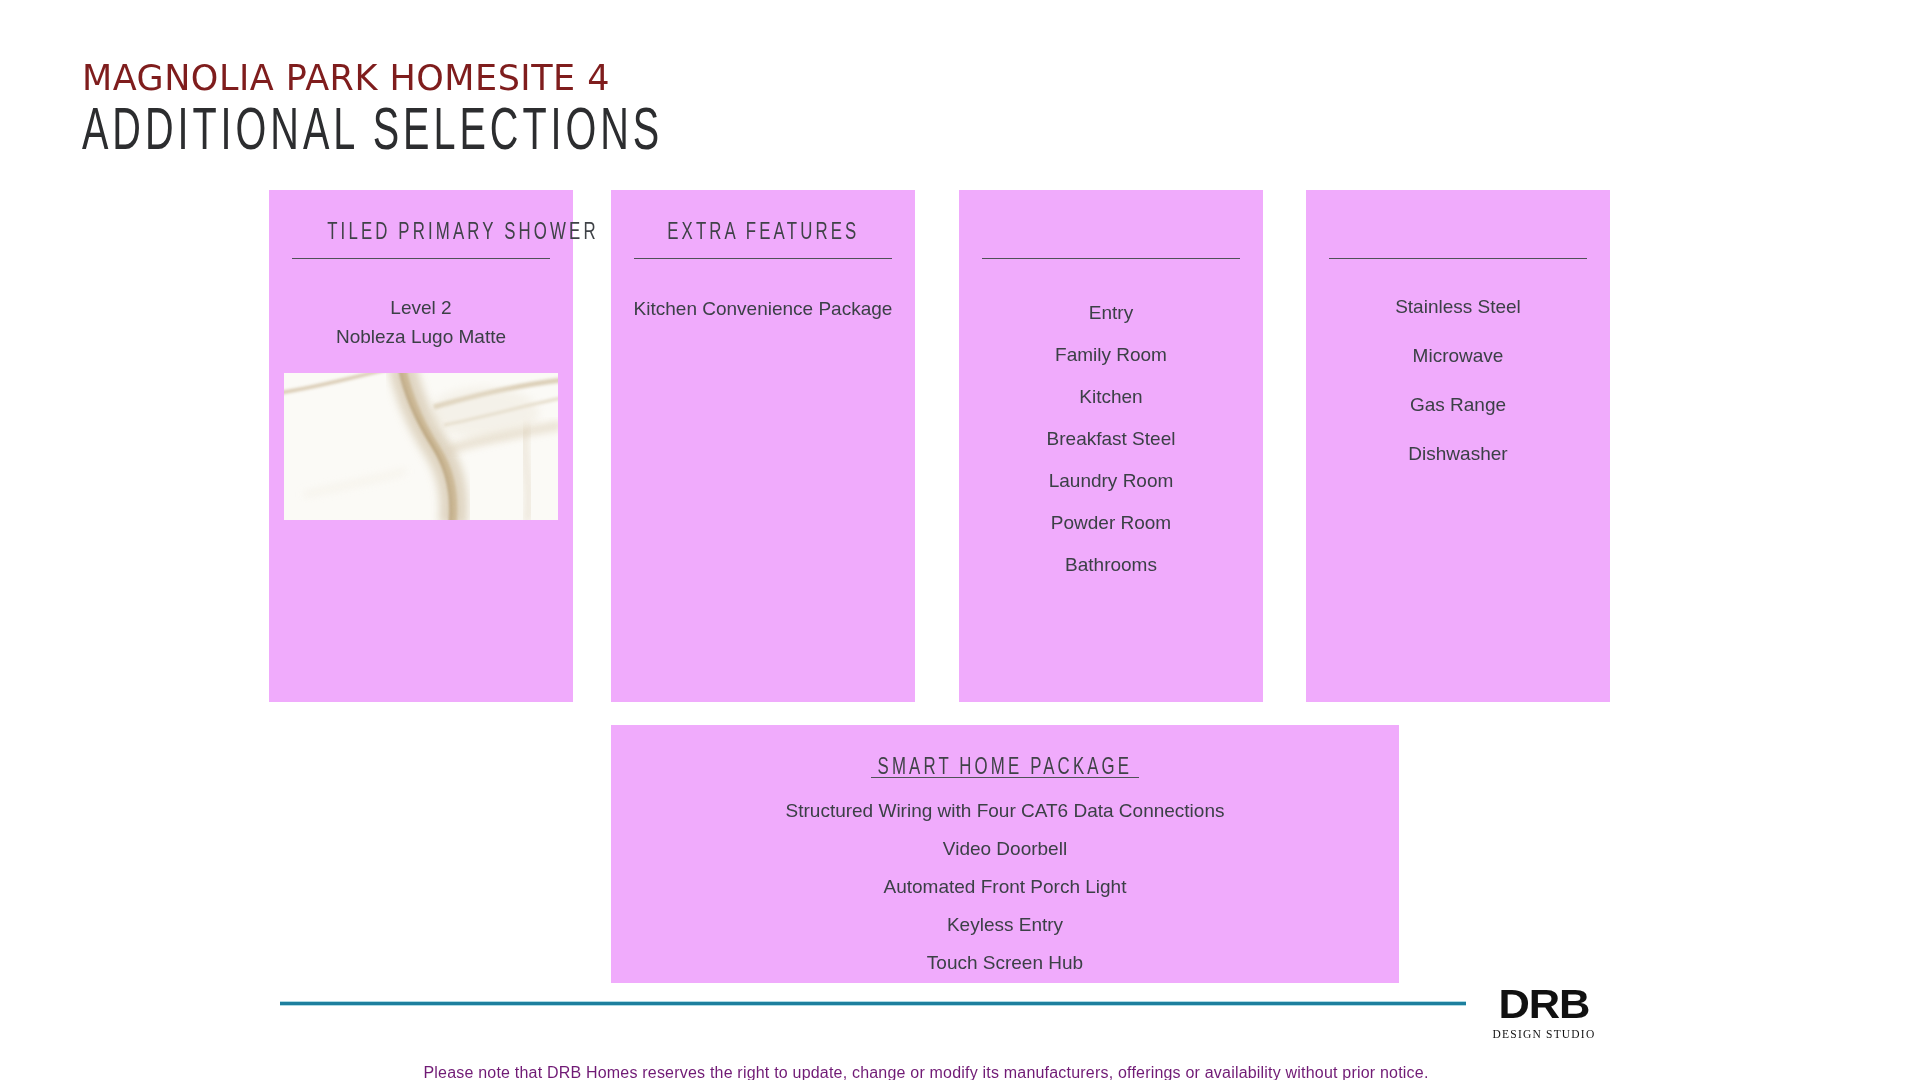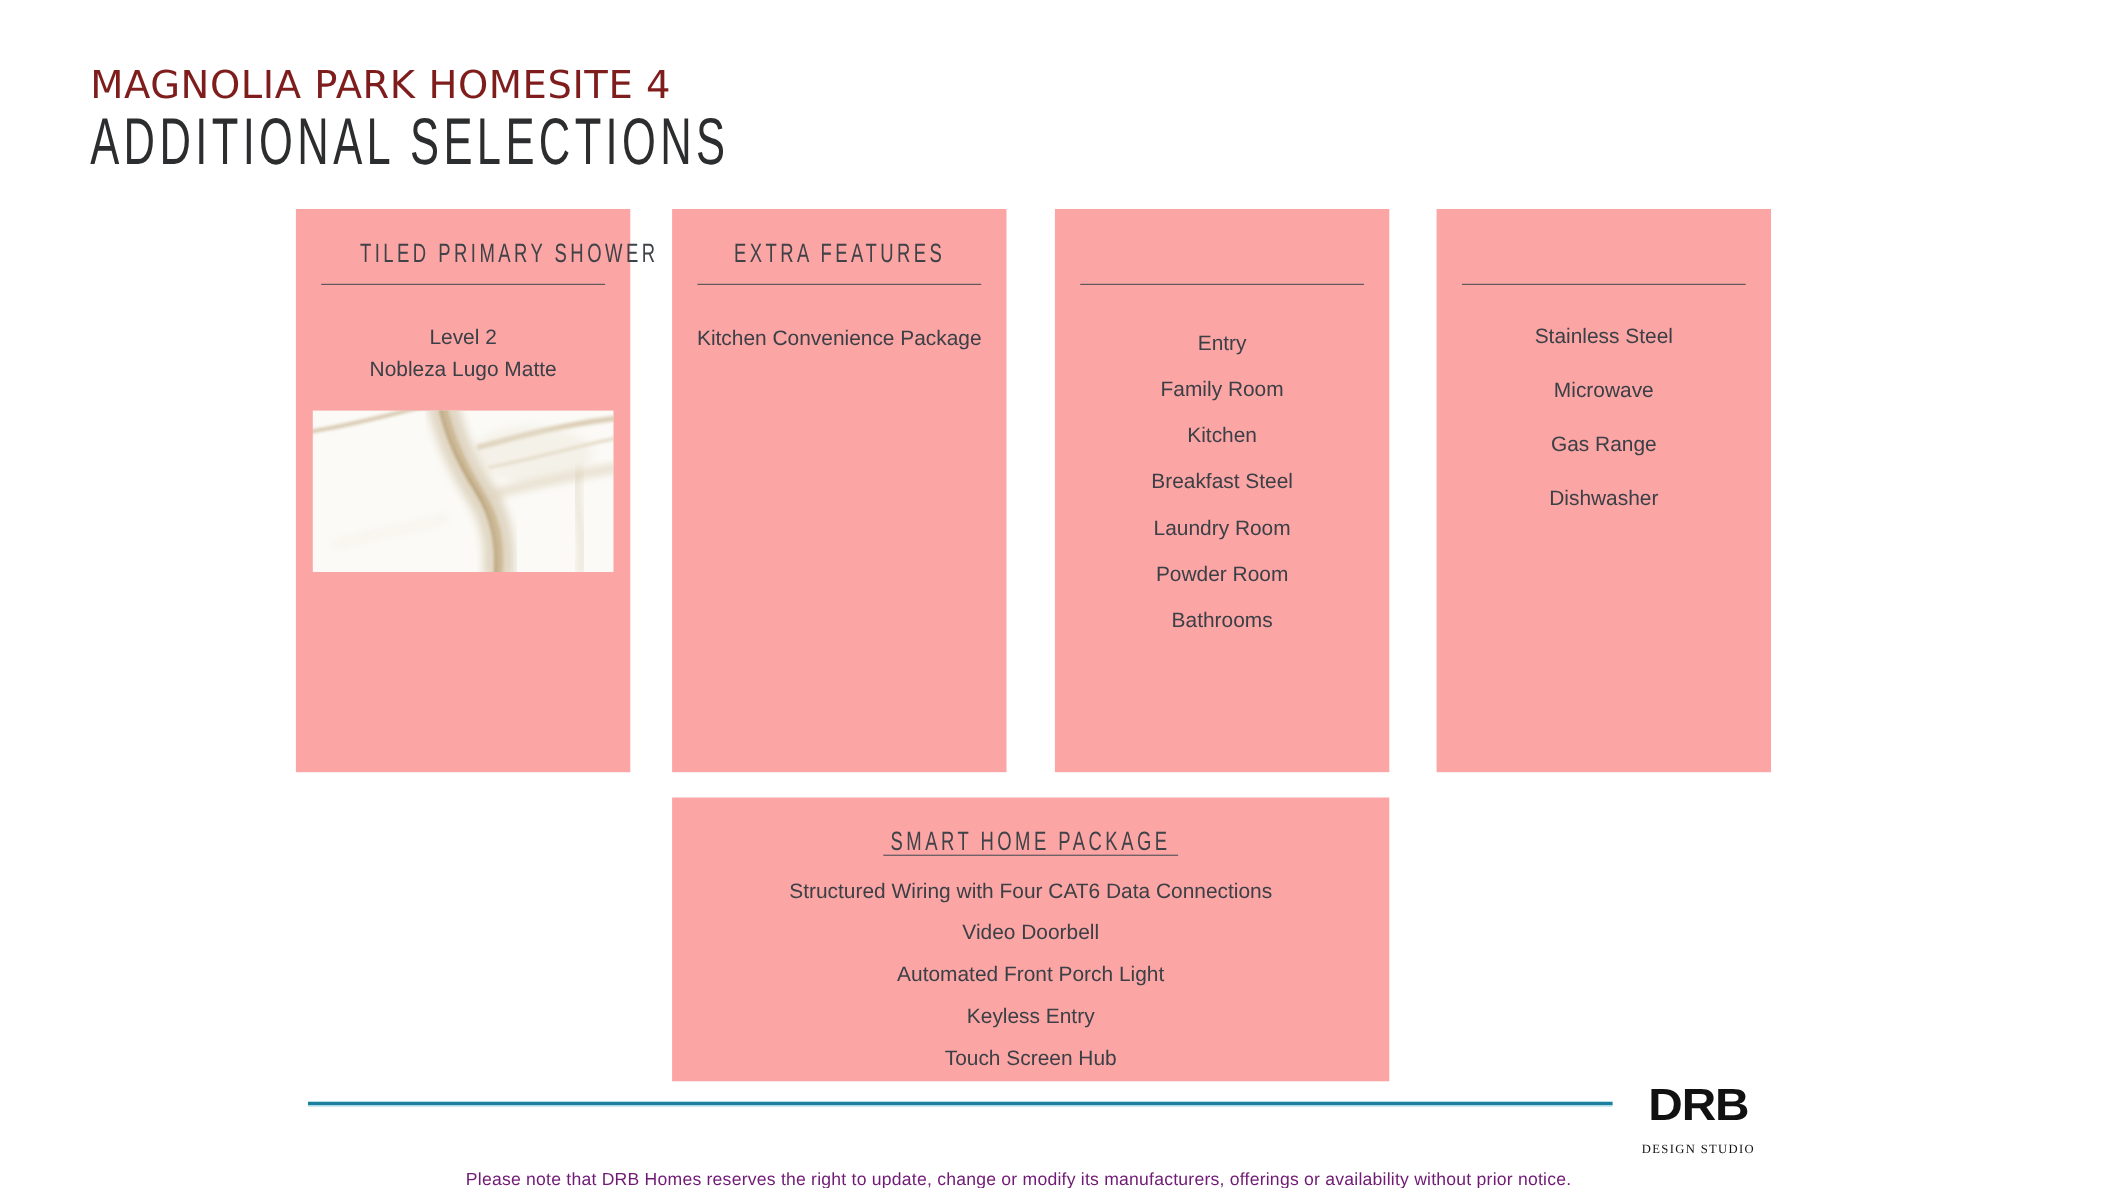--- a/index.html
+++ b/index.html
@@ -29,28 +29,28 @@
     transform:scaleX(0.66);
     transform-origin:left top;
     font-size:60px; font-weight:400;
     letter-spacing:6px;
     color:#2c2d2f;
   }
 
   
   .card {
     position:absolute;
-    background:#fca5a5;
+    background:#f0abfc;
     top:190px; width:304px; height:512px;
   }
   .card--shower   { left:269px; }
   .card--extra    { left:611px; }
   .card--lvp      { left:959px; }
   .card--appl     { left:1306px; }
-  .card--smart    { left:611px; top:725px; width:652px; height:258px;padding-left:24px; }
+  .card--smart    { left:611px; top:725px; width:788px; height:258px;padding-left:24px; }
 
   .card-title {
     position:absolute; top:27px; left:0; right:0;
     text-align:center; white-space:nowrap;
   }
   .card-title .cond-sm {
     display:inline-block;
     transform:scaleX(0.70);
     transform-origin:center top;
     font-size:24px; font-weight:400;
@@ -100,21 +100,21 @@
     position:absolute; left:1492px; top:984px; width:104px;
     text-align:center; color:#111111;
   }
   .logo-drb {
     font-size:41px; font-weight:700; line-height:40px;
     letter-spacing:-1px;
     display:inline-block; transform:scaleX(1.06);
     transform-origin:center top;
   }
   .logo-sub {
-    margin-top:15px;
+    margin-top:4px;
     font-family:"Liberation Serif", serif;
     font-size:11.5px; letter-spacing:1.2px;
     white-space:nowrap;
   }
 </style>
 </head>
 <body>
 
 <div class="page">
 

